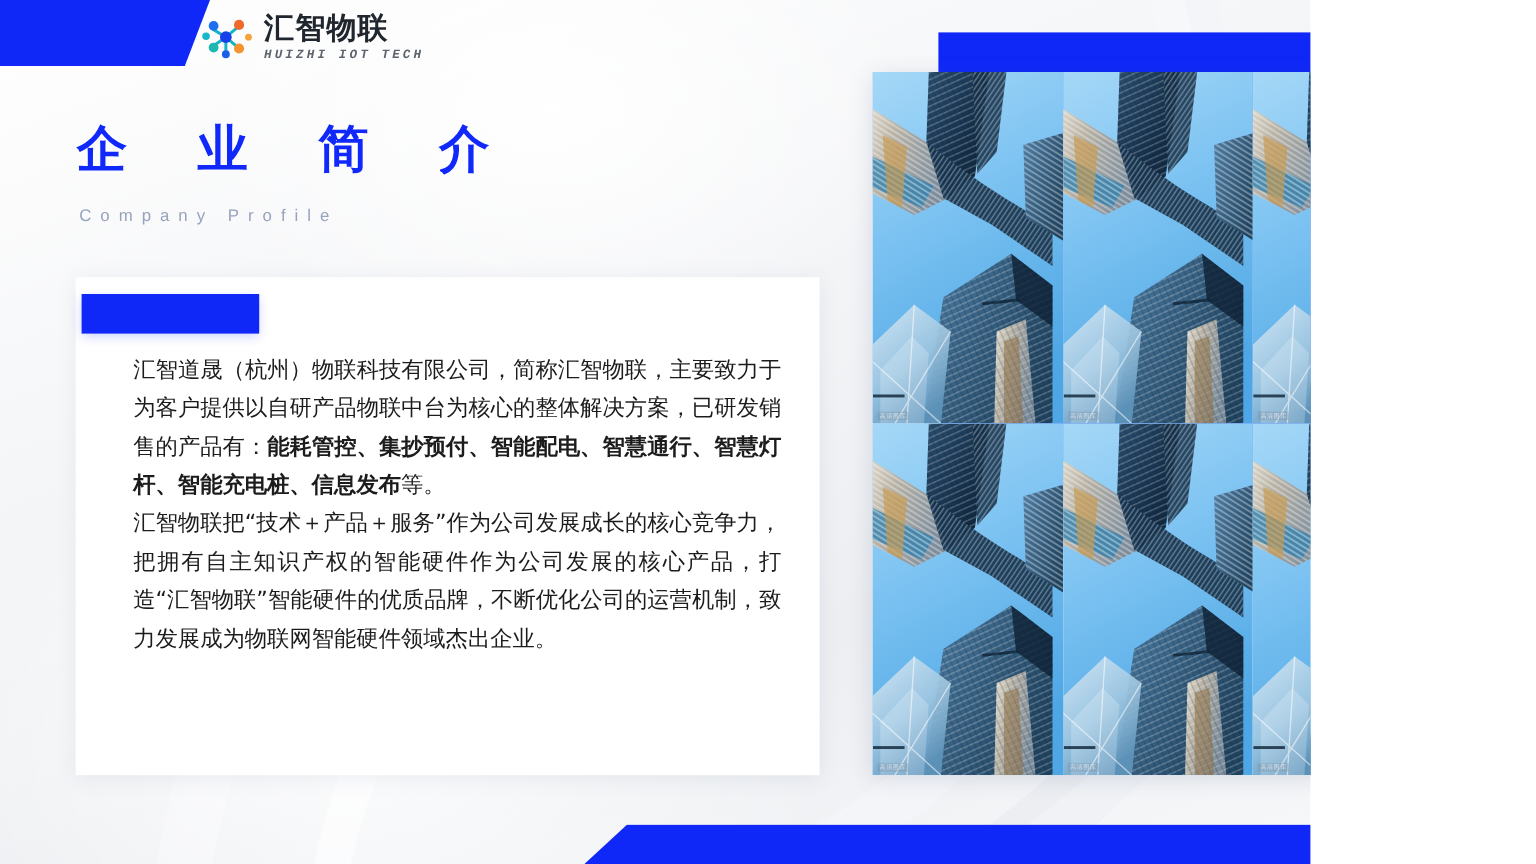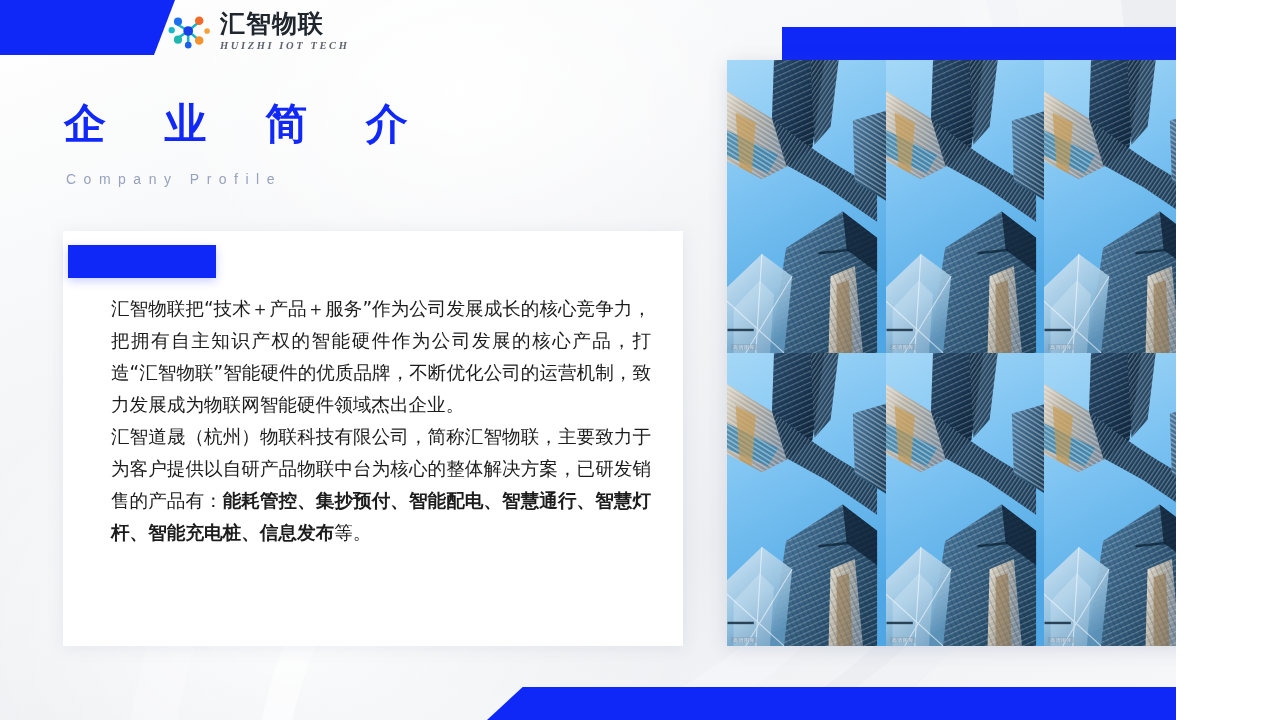--- a/index.html
+++ b/index.html
@@ -7,21 +7,21 @@
     margin: 0;
     padding: 0;
     background: #ffffff;
   }
   body {
     font-family: "Liberation Sans", "DejaVu Sans", sans-serif;
   }
 
   .slide {
     position: relative;
-    width: 1176px;
+    width: 1092px;
     height: 720px;
     overflow: hidden;
     background: linear-gradient(160deg, #ffffff 0%, #f4f5f7 40%, #eceef1 70%, #f7f8fa 100%);
   }
 
   
   .bg-swirls {
     position: absolute;
     inset: 0;
     overflow: hidden;
@@ -129,21 +129,21 @@
   .logo-mark { width: 44px; height: 40px; display: block; }
   .logo-words { display: flex; flex-direction: column; line-height: 1; }
   .logo-cn {
     font-family: "DejaVu Sans", sans-serif;
     font-size: 25px;
     font-weight: 700;
     color: #20262e;
     letter-spacing: 1px;
   }
   .logo-en {
-    font-family: Liberation Serif, serif;
+    font-family: Liberation Mono, monospace;
     font-size: 10.5px;
     font-weight: 700;
     font-style: italic;
     color: #5d646e;
     letter-spacing: 2.6px;
     margin-top: 5px;
     text-align: right;
   }
 
   
@@ -270,22 +270,22 @@
       <span class="logo-en">HUIZHI IOT TECH</span>
     </span>
   </div>
 
   <div class="title-cn" style="color: rgb(17, 40, 250);">企 业 简 介</div>
   <div class="title-en" style="color: rgb(151, 162, 189);">Company Profile</div>
 
   <div class="text-card">
     <div class="card-tab"></div>
     <div class="card-body">
+        <p><span>汇智道晟（杭州）物联科技有限公司，简称汇智物联，主要致力于为客户提供以自研产品物联中台为核心的整体解决方案，已研发销售的产品有：</span><b>能耗管控、集抄预付、智能配电、智慧通行、智慧灯杆、智能充电桩、信息发布</b><span>等。</span></p>
         <p><span>汇智物联把“技术＋产品＋服务”作为公司发展成长的核心竞争力，把拥有自主知识产权的智能硬件作为公司发展的核心产品，打造“汇智物联”智能硬件的优质品牌，不断优化公司的运营机制，致力发展成为物联网智能硬件领域杰出企业。</span></p>
-        <p><span>汇智道晟（杭州）物联科技有限公司，简称汇智物联，主要致力于为客户提供以自研产品物联中台为核心的整体解决方案，已研发销售的产品有：</span><b>能耗管控、集抄预付、智能配电、智慧通行、智慧灯杆、智能充电桩、信息发布</b><span>等。</span></p>
       </div>
   </div>
 
   <div class="photo-grid">
       <div class="photo-cell">
 <svg viewBox="0 0 160 290" preserveAspectRatio="xMidYMid slice" xmlns="http://www.w3.org/2000/svg">
   <defs>
     <linearGradient id="sky" x1="0" y1="0" x2="0.3" y2="1">
       <stop offset="0%" stop-color="#a6d8f7"></stop>
       <stop offset="45%" stop-color="#7dc3f2"></stop>

